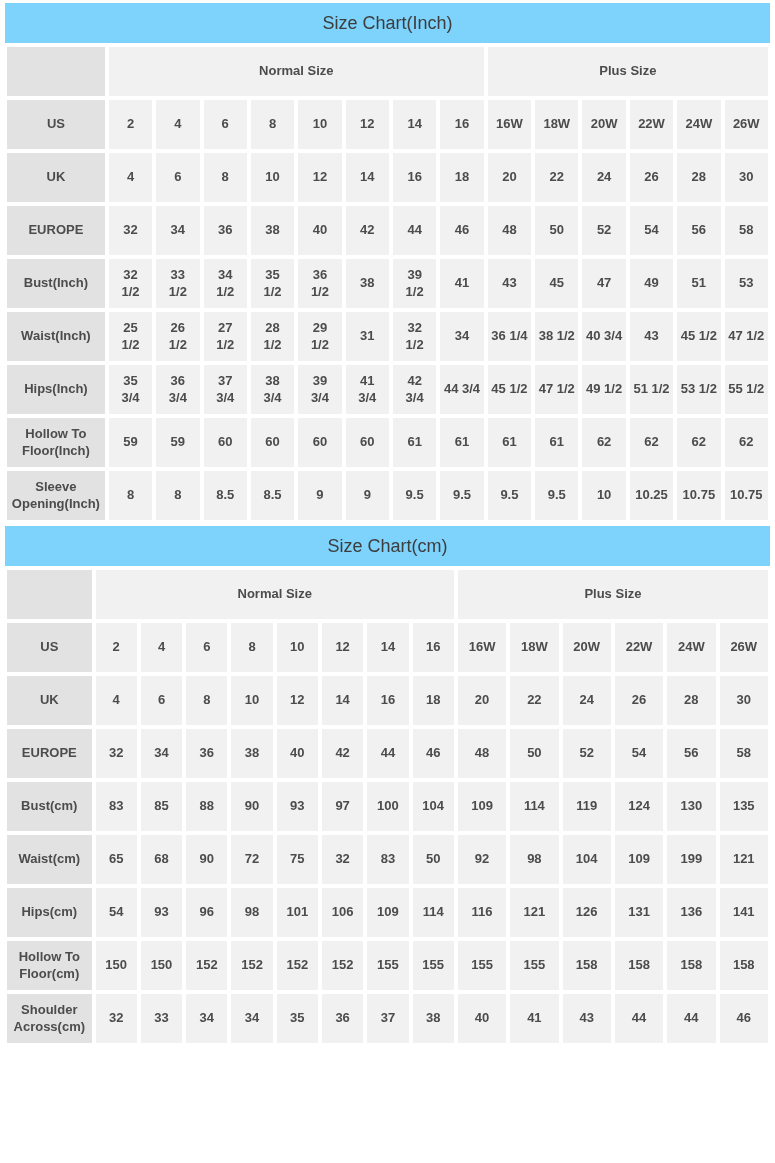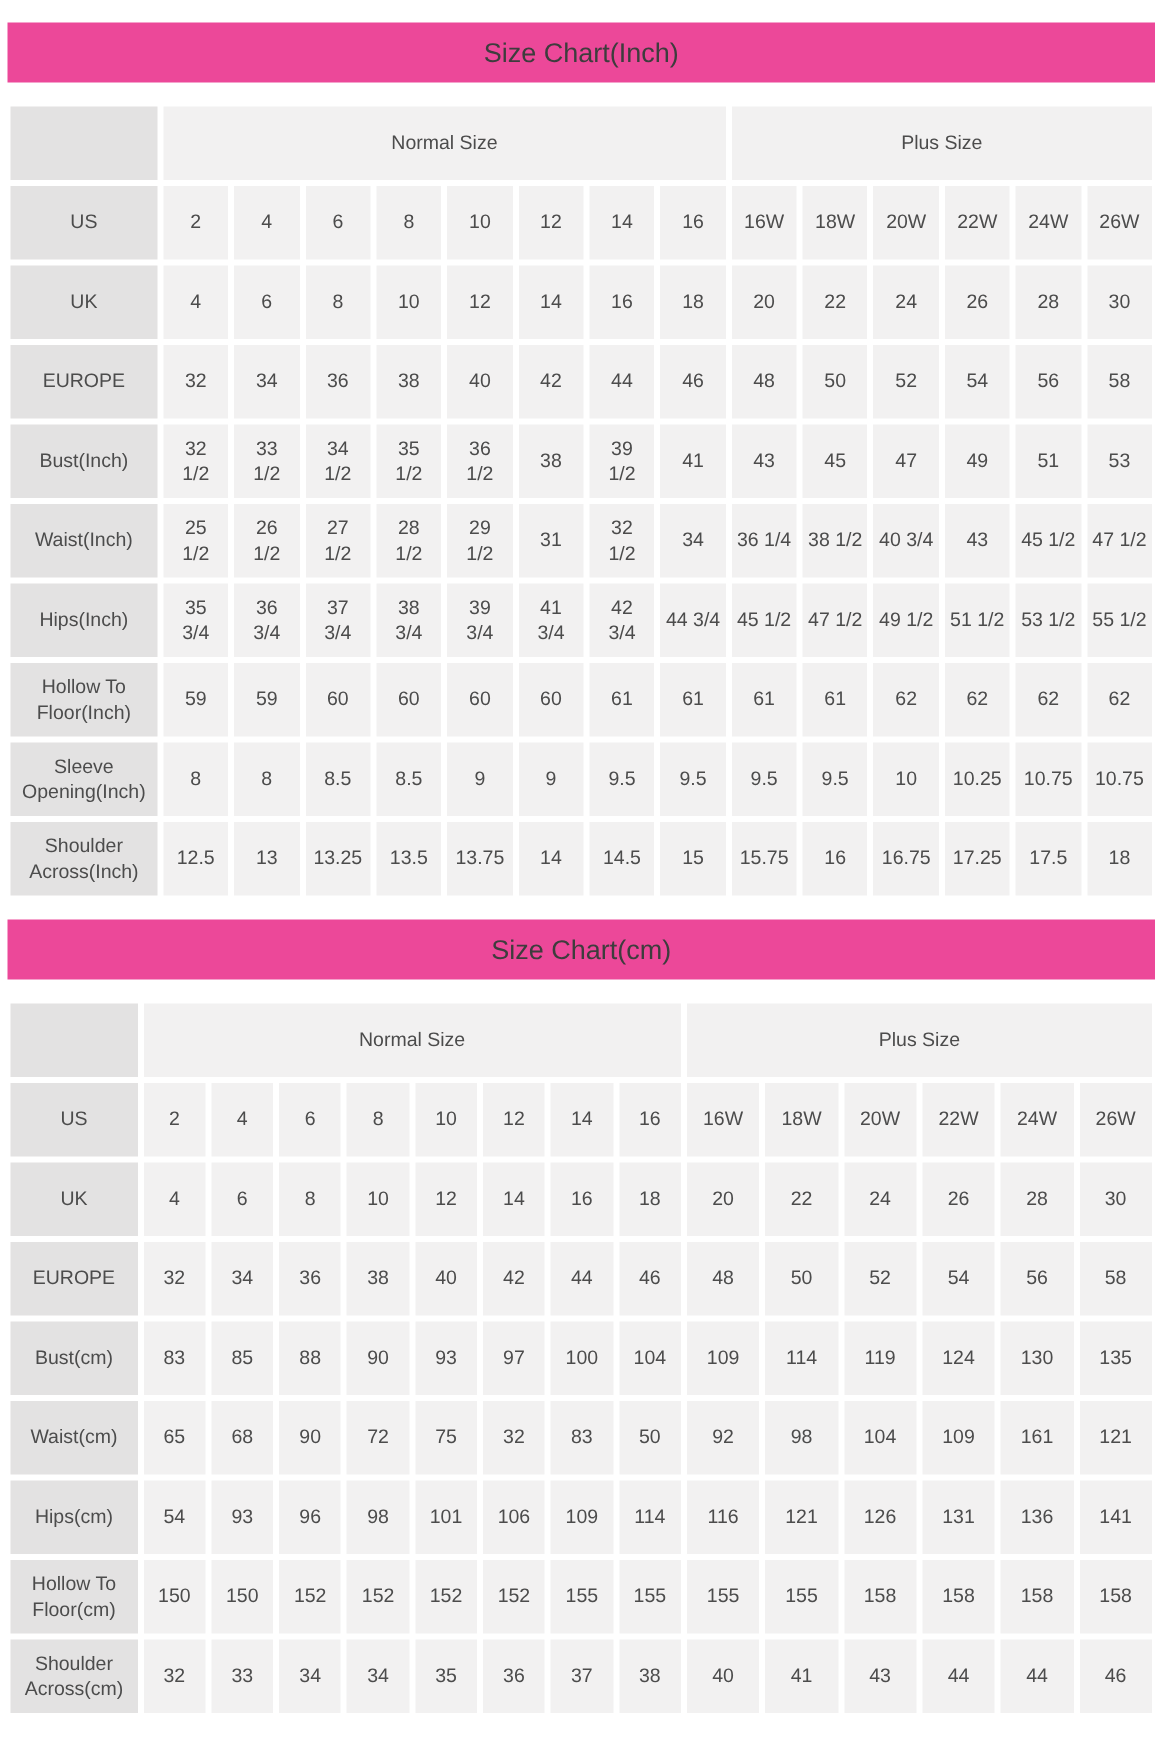--- a/index.html
+++ b/index.html
@@ -2,33 +2,34 @@
 <html><head>
 <meta charset="utf-8">
 <style>
   * { box-sizing: border-box; }
   html, body { margin: 0; padding: 0; background: #ffffff; }
   body { font-family: "Liberation Sans", sans-serif; }
   .page { width: 775px; padding: 3px 3px 0 3px; background: #ffffff; }
   .chart-section { margin: 0 0 2px 0; }
   .chart-title {
     height: 40px;
-    margin: 12px 2px;
-    background: #ec4899;
+    margin: 0 2px;
+    background: #7dd3fc;
     display: flex;
     align-items: center;
     justify-content: center;
     font-size: 18px;
     color: #3d3d3d;
   }
   table.size-table {
     width: 100%;
     table-layout: fixed;
     border-collapse: separate;
     border-spacing: 4px;
+    font-weight: bold;
   }
   table.size-table td {
     background: #f2f1f1;
     color: #4c4c4c;
     font-size: 13px;
     text-align: center;
     vertical-align: middle;
     height: 49px;
     padding: 0 1px;
     line-height: 1.3;
@@ -223,37 +224,20 @@
             <td>9</td>
             <td>9.5</td>
             <td>9.5</td>
             <td>9.5</td>
             <td>9.5</td>
             <td>10</td>
             <td>10.25</td>
             <td>10.75</td>
             <td>10.75</td>
           </tr>
-          <tr>
-            <td class="label-cell">Shoulder Across(Inch)</td>
-            <td>12.5</td>
-            <td>13</td>
-            <td>13.25</td>
-            <td>13.5</td>
-            <td>13.75</td>
-            <td>14</td>
-            <td>14.5</td>
-            <td>15</td>
-            <td>15.75</td>
-            <td>16</td>
-            <td>16.75</td>
-            <td>17.25</td>
-            <td>17.5</td>
-            <td>18</td>
-          </tr>
         </tbody>
     </table>
   </section>
 
   <section class="chart-section">
     <div class="chart-title">Size Chart(cm)</div>
     <table class="size-table">
       <colgroup>
           <col style="width: 84px;">
           <col style="width: 41px;">
@@ -352,21 +336,21 @@
             <td>90</td>
             <td>72</td>
             <td>75</td>
             <td>32</td>
             <td>83</td>
             <td>50</td>
             <td>92</td>
             <td>98</td>
             <td>104</td>
             <td>109</td>
-            <td>161</td>
+            <td>199</td>
             <td>121</td>
           </tr>
           <tr>
             <td class="label-cell">Hips(cm)</td>
             <td>54</td>
             <td>93</td>
             <td>96</td>
             <td>98</td>
             <td>101</td>
             <td>106</td>

